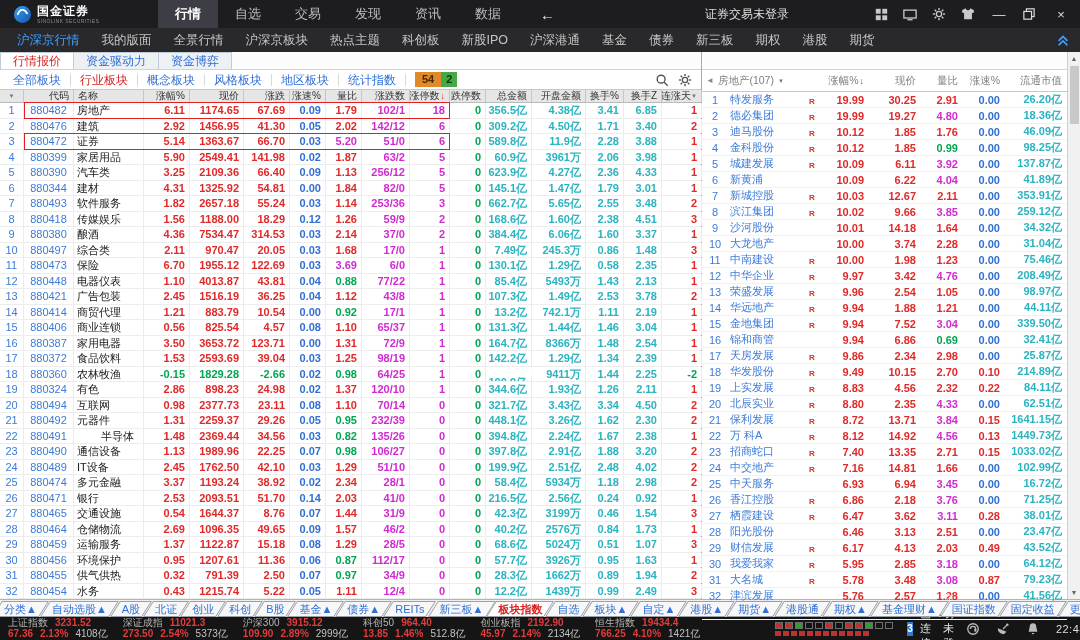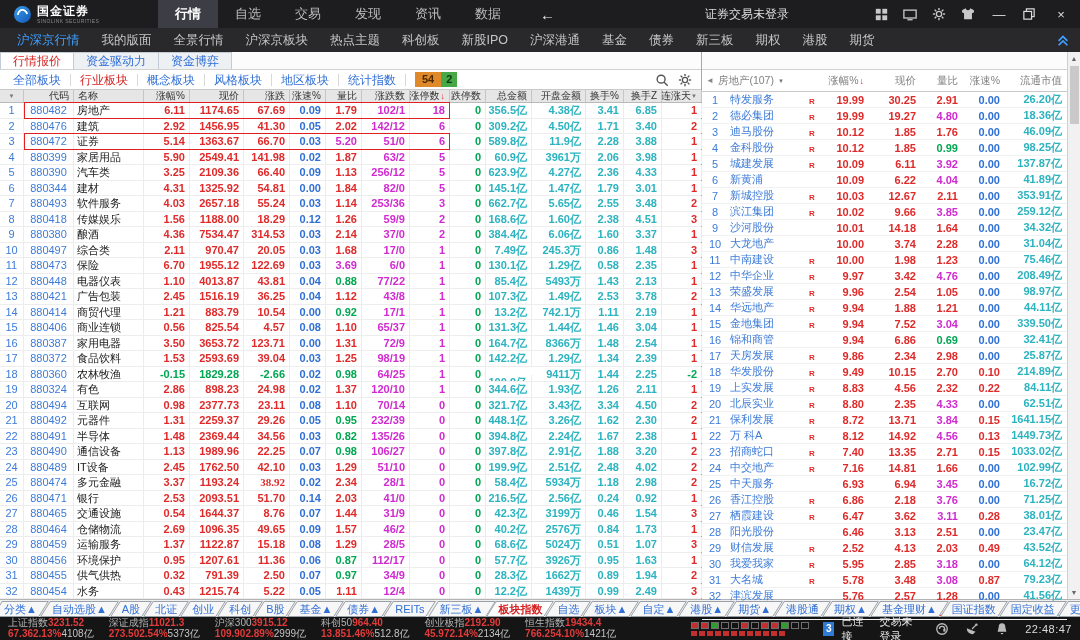--- a/index.html
+++ b/index.html
@@ -74,21 +74,21 @@
   
   #bottombar{height:18px;background:#efefef;border-top:1px solid #b3b3b3;display:flex;align-items:center;overflow:hidden}
   .btab{position:relative;height:16px;line-height:16px;padding:0 11px;font-size:11px;color:#2f6fd6;margin-left:-7px;white-space:nowrap}
   .btab::before{content:'';position:absolute;top:0;bottom:0;left:4px;right:4px;transform:skewX(-32deg);background:#f7f7f7;border:1px solid #9aa0a8;z-index:0}
   .btab.active{color:#d42222;font-weight:bold}
   .btab.active::before{background:#fff}
   .btab span{position:relative;z-index:1}
   
   #statusbar{height:23px;background:#151515;display:flex;align-items:center;padding:0 8px;color:#c8c8c8}
   .idx{display:flex;flex-direction:column;justify-content:center;margin-right:15px;font-size:10px;line-height:10.5px;white-space:nowrap}
-  .l1,.l2{display:flex;}
+  .l1,.l2{display:flex;gap:7px}
   .iname{color:#b5b5b5}
   .ival,.ichg,.ipct{color:#e23b3b;font-weight:bold}
   .iamt{color:#c3c3c3}
   #heatmap{display:flex;flex-direction:column;gap:2px;margin:0 14px 0 60px}
   .hmr{display:flex;gap:2px}
   .hmc{width:8px;height:7px;border:1px solid #6e6e6e}
   .hmd{width:6px;height:5px}
   #conn-badge{width:14px;height:14px;background:#2e7bd6;color:#fff;font-size:10px;font-weight:bold;display:flex;align-items:center;justify-content:center;margin-right:7px}
   #conn-status,#conn-login{font-size:11px;color:#e8e8e8;margin-right:12px}
   #sb-icons{margin-left:auto;display:flex;gap:16px;align-items:center}
@@ -393,21 +393,21 @@
             <div class="c" style="color: rgb(43, 179, 192);">145.1亿</div>
             <div class="c" style="color: rgb(43, 179, 192);">1.47亿</div>
             <div class="c" style="color: rgb(43, 179, 192);">1.79</div>
             <div class="c" style="color: rgb(43, 179, 192);">3.01</div>
             <div class="c" style="color: rgb(224, 42, 42);">1</div>
           </div>
           <div class="lrow">
             <div class="c crank" style="color: rgb(60, 123, 217);">7</div>
             <div class="c ccode" style="color: rgb(60, 123, 217);">880493</div>
             <div class="c cname" style="color: rgb(26, 26, 26);">软件服务</div>
-            <div class="c" style="color: rgb(224, 42, 42);">4.03</div>
+            <div class="c" style="color: rgb(224, 42, 42);">1.82</div>
             <div class="c" style="color: rgb(224, 42, 42);">2657.18</div>
             <div class="c" style="color: rgb(224, 42, 42);">55.24</div>
             <div class="c" style="color: rgb(47, 111, 214);">0.03</div>
             <div class="c" style="color: rgb(224, 42, 42);">1.14</div>
             <div class="c" style="color: rgb(208, 42, 208);">253/36</div>
             <div class="c" style="color: rgb(208, 42, 208);">3</div>
             <div class="c" style="color: rgb(0, 166, 81);">0</div>
             <div class="c" style="color: rgb(43, 179, 192);">662.7亿</div>
             <div class="c" style="color: rgb(43, 179, 192);">5.65亿</div>
             <div class="c" style="color: rgb(43, 179, 192);">2.55</div>
@@ -662,21 +662,21 @@
             <div class="c" style="color: rgb(0, 166, 81);">0</div>
             <div class="c" style="color: rgb(43, 179, 192);">448.1亿</div>
             <div class="c" style="color: rgb(43, 179, 192);">3.26亿</div>
             <div class="c" style="color: rgb(43, 179, 192);">1.62</div>
             <div class="c" style="color: rgb(43, 179, 192);">2.30</div>
             <div class="c" style="color: rgb(224, 42, 42);">2</div>
           </div>
           <div class="lrow">
             <div class="c crank" style="color: rgb(60, 123, 217);">22</div>
             <div class="c ccode" style="color: rgb(60, 123, 217);">880491</div>
-            <div class="c cname" style="color: rgb(26, 26, 26);">半导体</div>
+            <div class="c cname" style="color: rgb(26, 26, 26); margin-left: 24px;">半导体</div>
             <div class="c" style="color: rgb(224, 42, 42);">1.48</div>
             <div class="c" style="color: rgb(224, 42, 42);">2369.44</div>
             <div class="c" style="color: rgb(224, 42, 42);">34.56</div>
             <div class="c" style="color: rgb(47, 111, 214);">0.03</div>
             <div class="c" style="color: rgb(0, 166, 81);">0.82</div>
             <div class="c" style="color: rgb(208, 42, 208);">135/26</div>
             <div class="c" style="color: rgb(208, 42, 208);">0</div>
             <div class="c" style="color: rgb(0, 166, 81);">0</div>
             <div class="c" style="color: rgb(43, 179, 192);">394.8亿</div>
             <div class="c" style="color: rgb(43, 179, 192);">2.24亿</div>
@@ -719,21 +719,21 @@
             <div class="c" style="color: rgb(43, 179, 192);">2.48</div>
             <div class="c" style="color: rgb(43, 179, 192);">4.02</div>
             <div class="c" style="color: rgb(224, 42, 42);">2</div>
           </div>
           <div class="lrow">
             <div class="c crank" style="color: rgb(60, 123, 217);">25</div>
             <div class="c ccode" style="color: rgb(60, 123, 217);">880474</div>
             <div class="c cname" style="color: rgb(26, 26, 26);">多元金融</div>
             <div class="c" style="color: rgb(224, 42, 42);">3.37</div>
             <div class="c" style="color: rgb(224, 42, 42);">1193.24</div>
-            <div class="c" style="color: rgb(224, 42, 42); font-family: Liberation Serif, serif;">38.92</div>
+            <div class="c" style="color: rgb(224, 42, 42);">38.92</div>
             <div class="c" style="color: rgb(47, 111, 214);">0.02</div>
             <div class="c" style="color: rgb(224, 42, 42);">2.34</div>
             <div class="c" style="color: rgb(208, 42, 208);">28/1</div>
             <div class="c" style="color: rgb(208, 42, 208);">0</div>
             <div class="c" style="color: rgb(0, 166, 81);">0</div>
             <div class="c" style="color: rgb(43, 179, 192);">58.4亿</div>
             <div class="c" style="color: rgb(43, 179, 192);">5934万</div>
             <div class="c" style="color: rgb(43, 179, 192);">1.18</div>
             <div class="c" style="color: rgb(43, 179, 192);">2.98</div>
             <div class="c" style="color: rgb(224, 42, 42);">2</div>
@@ -1160,21 +1160,21 @@
               <div class="rc" style="color: rgb(224, 42, 42);">6.46</div>
               <div class="rc" style="color: rgb(224, 42, 42);">3.13</div>
               <div class="rc" style="color: rgb(224, 42, 42);">2.51</div>
               <div class="rc" style="color: rgb(47, 111, 214);">0.00</div>
               <div class="rc" style="color: rgb(43, 179, 192);">23.47亿</div>
             </div>
             <div class="rrow">
               <div class="rc rrank" style="color: rgb(60, 123, 217);">29</div>
               <div class="rc rname" style="color: rgb(60, 123, 217);">财信发展</div>
               <div class="rc rbadge" style="color: rgb(224, 42, 42);">R</div>
-              <div class="rc" style="color: rgb(224, 42, 42);">2.52</div>
+              <div class="rc" style="color: rgb(224, 42, 42);">6.17</div>
               <div class="rc" style="color: rgb(224, 42, 42);">4.13</div>
               <div class="rc" style="color: rgb(224, 42, 42);">2.03</div>
               <div class="rc" style="color: rgb(224, 42, 42);">0.49</div>
               <div class="rc" style="color: rgb(43, 179, 192);">43.52亿</div>
             </div>
             <div class="rrow">
               <div class="rc rrank" style="color: rgb(60, 123, 217);">30</div>
               <div class="rc rname" style="color: rgb(60, 123, 217);">我爱我家</div>
               <div class="rc rbadge" style="color: rgb(224, 42, 42);">R</div>
               <div class="rc" style="color: rgb(224, 42, 42);">5.95</div>

